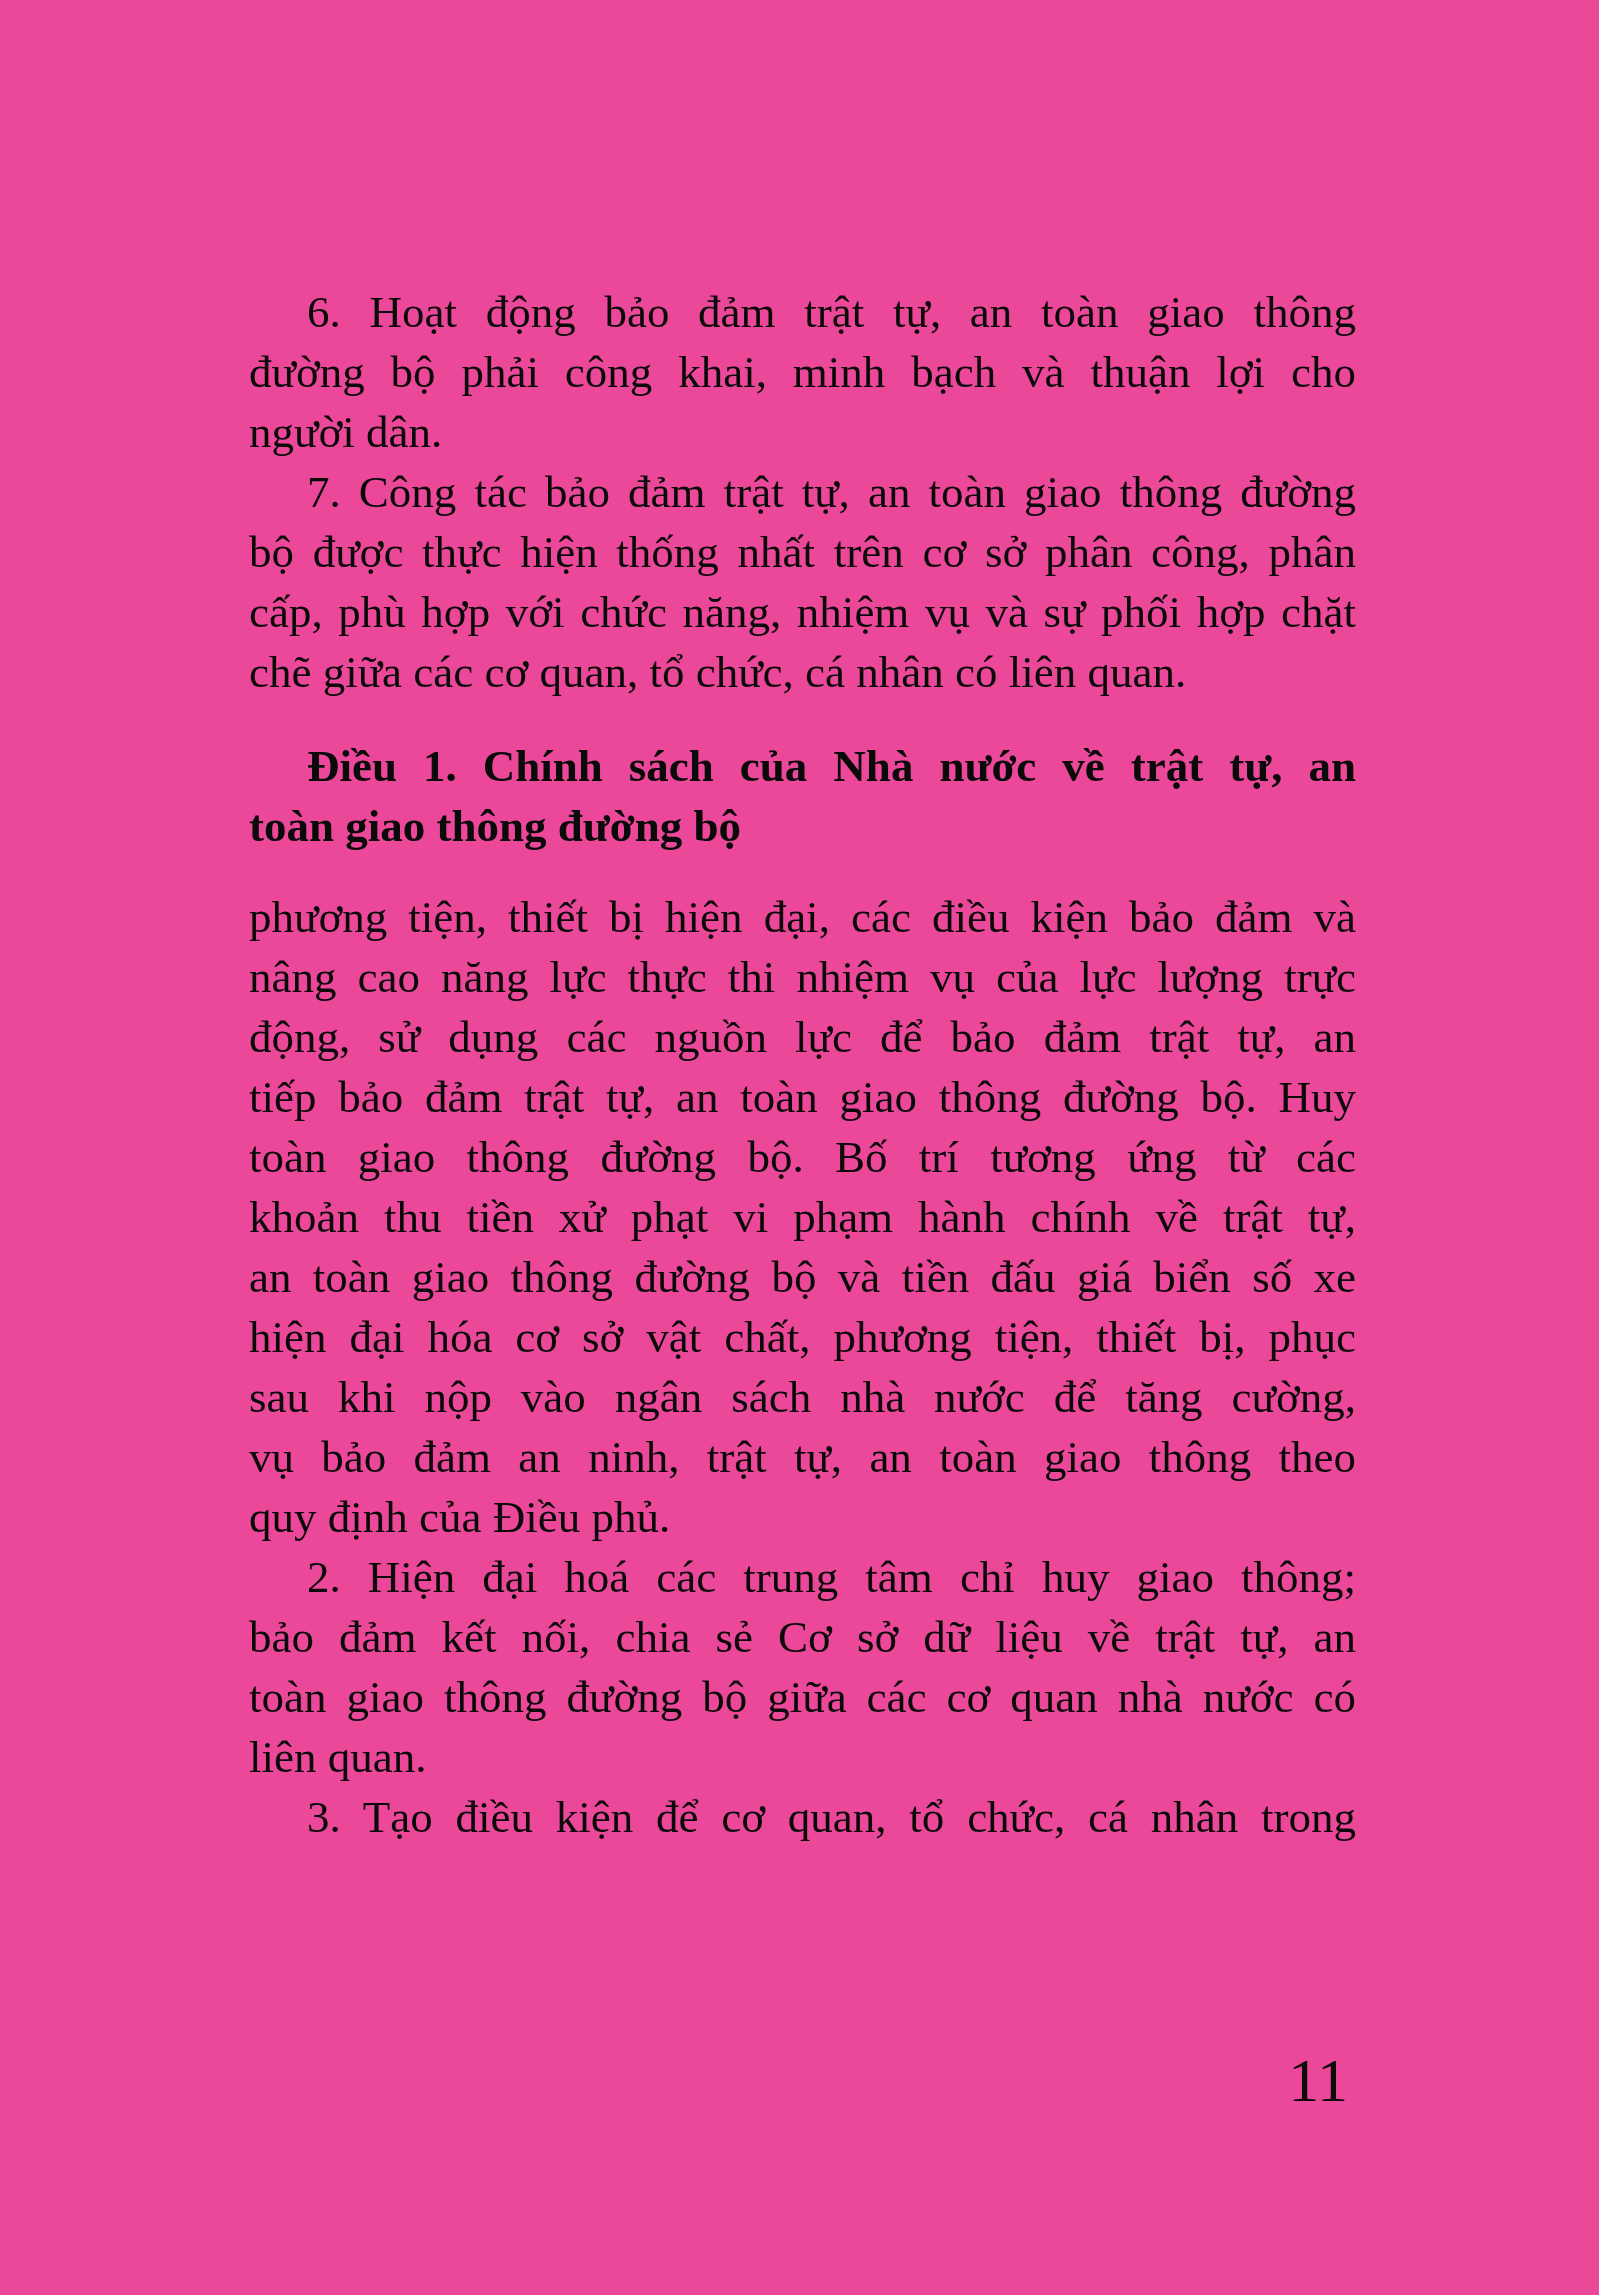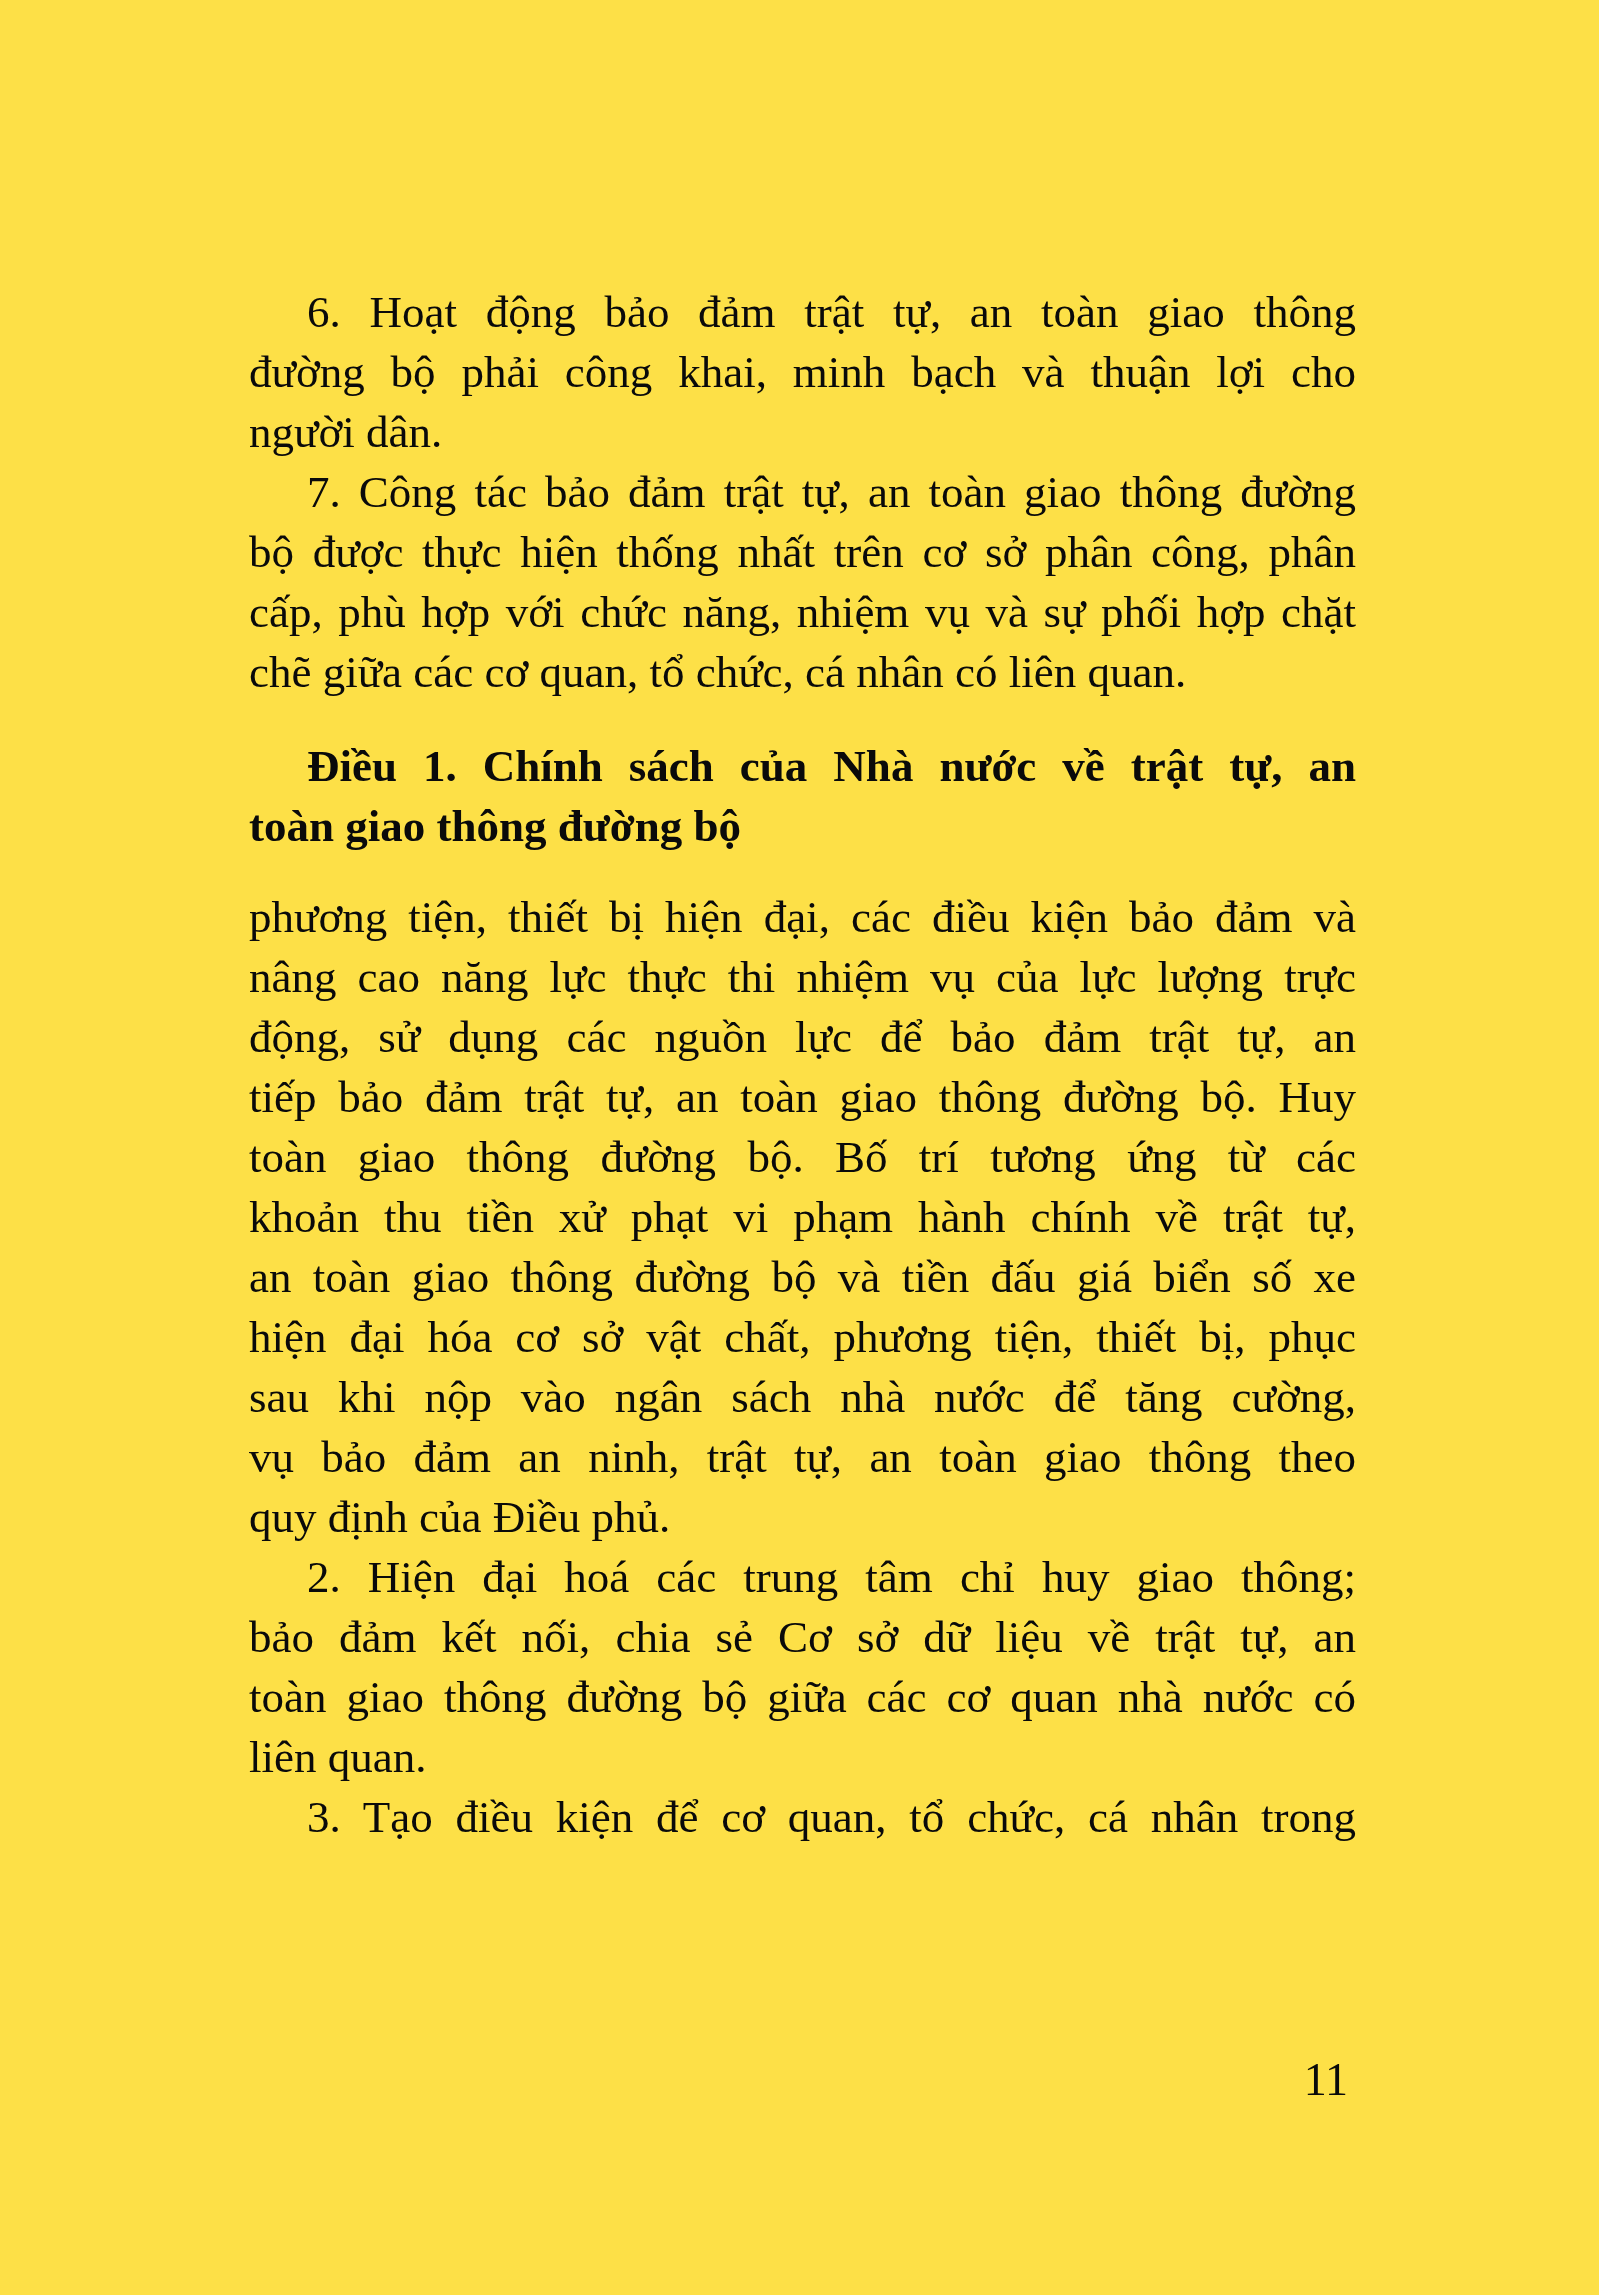--- a/index.html
+++ b/index.html
@@ -4,21 +4,21 @@
 <style>
   html, body {
     margin: 0;
     padding: 0;
     background: #ffffff;
   }
   .page {
     position: relative;
     width: 1600px;
     height: 2295px;
-    background: #fde047;
+    background: #ec4899;
     overflow: hidden;
     font-family: "Liberation Serif", "DejaVu Serif", serif;
     color: #0a0a0a;
   }
   .text-block {
     position: absolute;
     left: 249px;
     top: 282px;
     width: 1107px;
   }
@@ -34,21 +34,21 @@
     text-align-last: left;
     -moz-text-align-last: left;
   }
   .line.indent { text-indent: 58px; }
   .heading { margin-top: 34px; margin-bottom: 31px; }
   .heading .line { font-weight: bold; }
   .page-number {
     position: absolute;
     top: 2057px;
     right: 252px;
-    font-size: 46px;
+    font-size: 62px;
     line-height: 46px;
     color: #0a0a0a;
   }
 </style>
 </head>
 <body>
 
 <div class="page">
   <div class="text-block">
 

